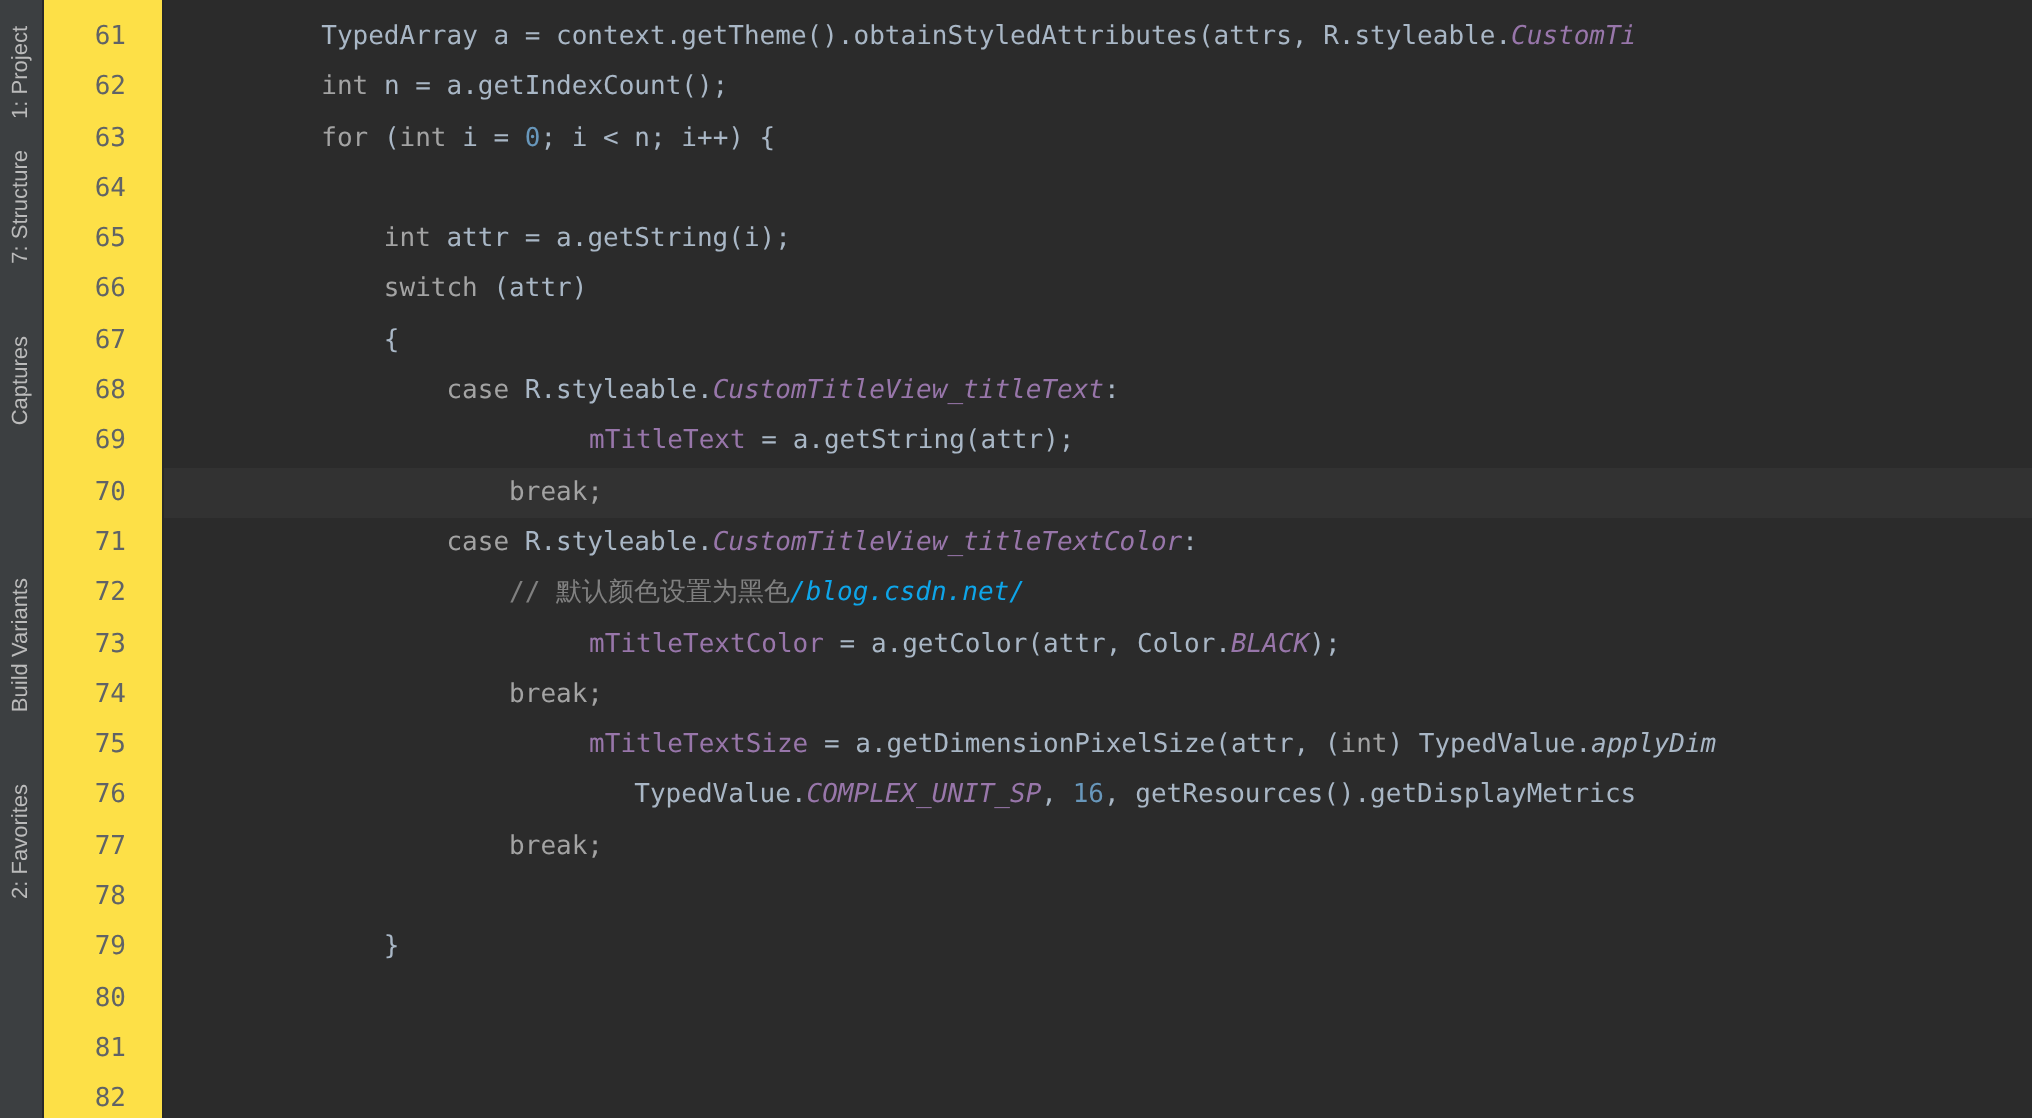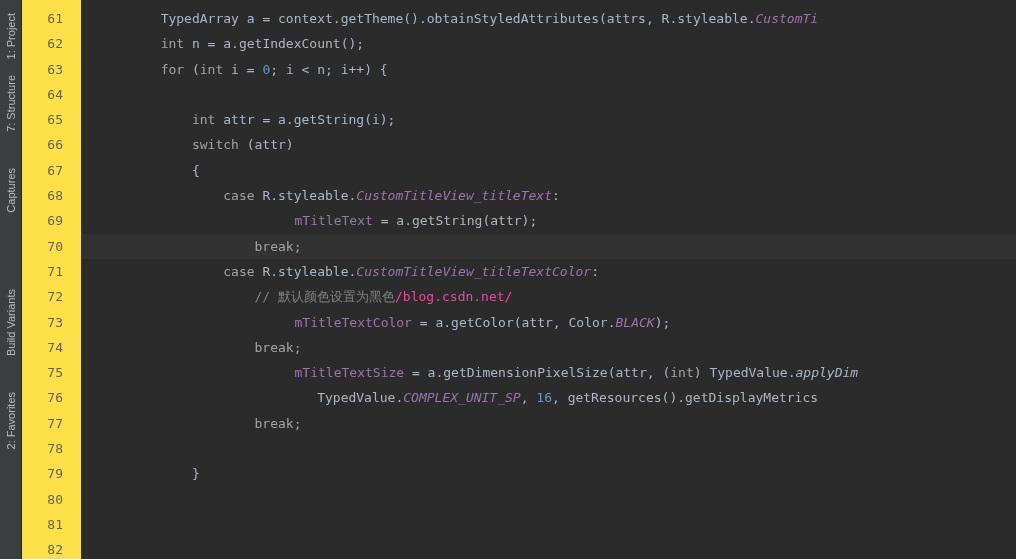--- a/index.html
+++ b/index.html
@@ -61,21 +61,21 @@
     }
     .highlight-line {
       background: #323232;
     }
     .kw { color: #a3a3a3; }
     .num { color: #6897bb; }
     .field { color: #9876aa; margin-left: 40px; }
     .static-field { color: #9876aa; font-style: italic; }
     .comment { color: #808080; }
     .italic { font-style: italic; }
-    .watermark { color: #ec4899; }
+    .watermark { color: #0ea5e9; font-style: italic; }
   </style>
 </head>
 <body>
 
 <div class="tool-bar">
   <div class="tool-item">
     <span>1: Project</span>
   </div>
   <div class="tool-item">
     <span>7: Structure</span>

